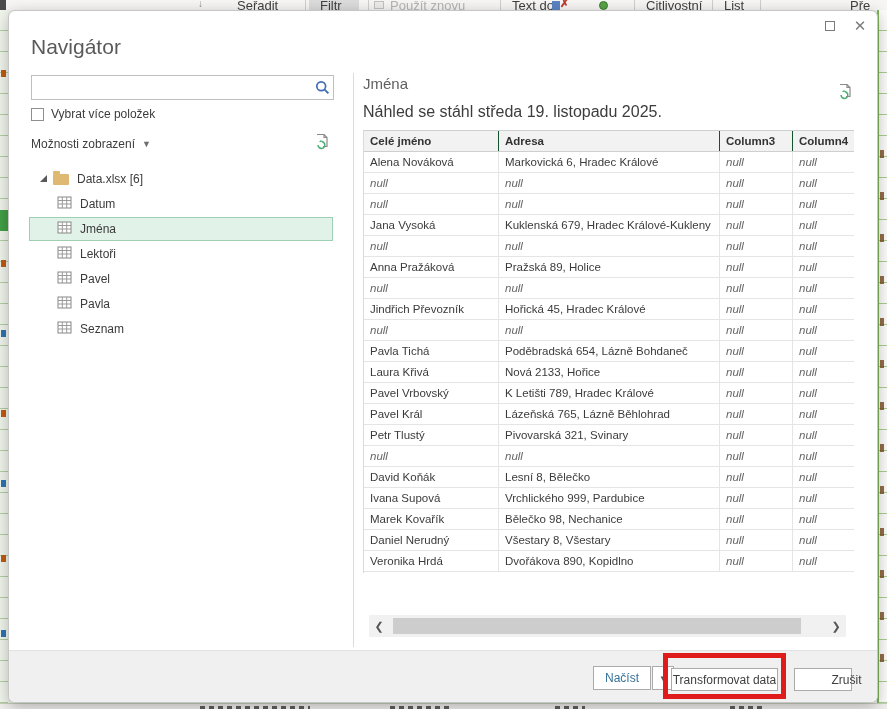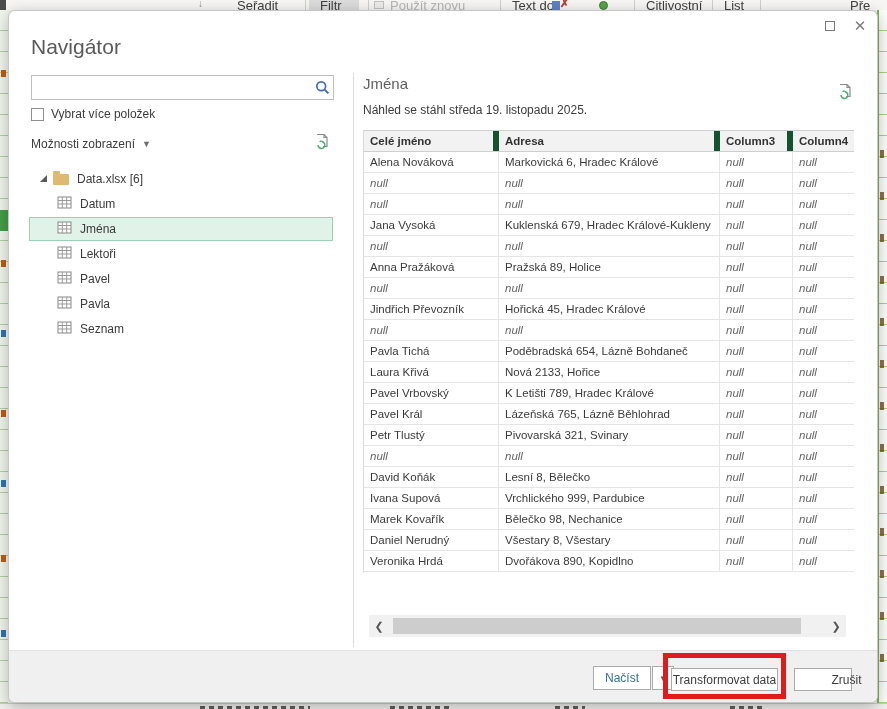--- a/index.html
+++ b/index.html
@@ -67,27 +67,27 @@
     font-size:12px;color:#3b3b3b;border:1px solid transparent;}
   .tree-row.selected{background:#e1f2e8;border:1px solid #9ecfb2;}
   .tri-exp{width:0;height:0;border-left:7px solid transparent;border-bottom:7px solid #595959;margin:0 6px 2px 10px;}
   .folder{width:16px;height:11px;background:#dfb871;border-radius:1px;position:relative;margin-right:8px;}
   .folder:before{content:"";position:absolute;top:-3px;left:0;width:7px;height:3px;background:#dfb871;
     border-radius:1px 1px 0 0;}
   .sheet-ico{margin:0 8px 0 27px;flex:0 0 auto;}
 
   
   .pv-title{position:absolute;left:354px;top:64px;font-size:15px;color:#5f5f5f;}
-  .pv-sub{position:absolute;left:354px;top:92px;font-size:12px;color:#3c3c3c;}
+  .pv-sub{position:absolute;left:354px;top:92px;font-size:16px;color:#3c3c3c;}
 
   .pq-table{position:absolute;left:354px;top:119px;width:491px;height:443px;overflow:hidden;
     border-left:1px solid #dadada;}
   .pq-inner{width:509px;}
   .pq-hrow{display:flex;height:22px;background:#f2f2f2;border-top:1px solid #cfcfcf;border-bottom:1px solid #cfcfcf;}
-  .pq-hcell{font-size:11.5px;font-weight:bold;color:#333;padding:4px 6px 0 6px;border-right:6px solid #14532d;
+  .pq-hcell{font-size:11.5px;font-weight:bold;color:#333;padding:4px 6px 0 6px;border-right:1px solid #14532d;
     white-space:nowrap;overflow:hidden;}
   .pq-row{display:flex;height:21px;border-bottom:1px solid #e5e5e5;}
   .pq-cell{font-size:11.5px;color:#3b3b3b;padding:4px 6px 0 6px;border-right:1px solid #e5e5e5;
     white-space:nowrap;overflow:hidden;}
   .pq-cell.null{font-style:italic;color:#666;text-align:left;}
   .c0{width:135px;} .c1{width:221px;} .c2{width:73px;} .c3{width:80px;border-right:none;}
 
   
   .hscroll{position:absolute;left:360px;top:604px;width:477px;height:22px;background:#f1f1f1;}
   .hs-arrow{position:absolute;top:0;width:20px;height:22px;display:flex;align-items:center;

